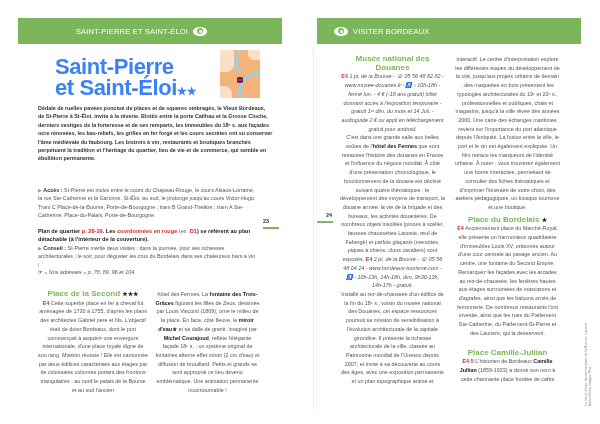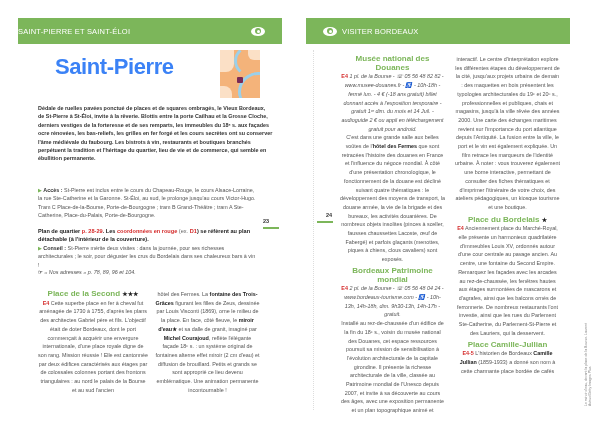--- a/index.html
+++ b/index.html
@@ -5,22 +5,22 @@
   * { margin: 0; padding: 0; box-sizing: border-box; }
   html, body { width: 600px; height: 424px; background: #ffffff; overflow: hidden; }
   body { font-family: "Liberation Sans", sans-serif; color: #333; position: relative; }
 
   .page { position: absolute; top: 0; height: 424px; background: #fff; }
   .page-left { left: 0; width: 290px; }
   .page-right { left: 300px; width: 300px; }
   .gutter { position: absolute; left: 290px; top: 0; width: 10px; height: 424px; background: #fff; }
 
   .header-band { position: absolute; top: 18px; height: 26px; background: #7cb65a; color: #fff; display: flex; align-items: center; font-size: 7.5px; letter-spacing: 0.2px; }
-  .page-left .header-band { left: 18px; width: 264px; justify-content: space-between; padding-right: 12px; }
-  .page-right .header-band { left: 6px; width: 264px; justify-content: flex-start; padding-left: 12px; }
+  .page-left .header-band { left: 18px; width: 264px; justify-content: center; padding-right: 12px; }
+  .page-right .header-band { left: 17px; width: 264px; justify-content: flex-start; padding-left: 12px; }
   .eye-icon { display: inline-block; width: 14px; height: 9px; background: #fff; border-radius: 50%; position: relative; margin: 0 5px; }
   .eye-icon::after { content: ""; position: absolute; left: 4px; top: 1.5px; width: 6px; height: 6px; border-radius: 50%; background: #7cb65a; }
   .eye-icon::before { content: ""; position: absolute; left: 5.5px; top: 3px; width: 3px; height: 3px; border-radius: 50%; background: #fff; z-index: 2; }
 
   .title { position: absolute; left: 55px; top: 56px; font-size: 22px; font-weight: bold; color: #3b82f6; line-height: 21px; letter-spacing: -0.4px; }
   .title .stars { font-size: 11px; letter-spacing: 0; }
 
   .minimap { position: absolute; left: 220px; top: 50px; width: 40px; height: 48px; background: #f4b37a; overflow: hidden; }
   .minimap .light { position: absolute; background: #fbe0c6; }
   .minimap .river { position: absolute; border: 3px solid #9bd0ea; border-radius: 50%; }
@@ -57,20 +57,21 @@
 <body>
 
 <div class="page page-left">
   <div class="header-band">
     <span>SAINT-PIERRE ET SAINT-ÉLOI</span>
     <span class="eye-icon"></span>
   </div>
 
   <div class="title">
     <div>Saint-Pierre</div>
+    <div><span>et Saint-Éloi</span><span class="stars">★★</span></div>
   </div>
 
   <div class="minimap">
     <div class="light" style="left:0;top:0;width:14px;height:22px;border-radius:0 0 8px 0;"></div>
     <div class="light" style="left:0;top:36px;width:12px;height:12px;border-radius:0 8px 0 0;"></div>
     <div class="light" style="left:28px;top:0;width:12px;height:10px;border-radius:0 0 0 6px;"></div>
     <div class="river" style="left:14px;top:-6px;width:40px;height:34px;border-color:transparent transparent transparent #9bd0ea;"></div>
     <div class="river" style="left:18px;top:22px;width:40px;height:40px;border-color:#9bd0ea transparent transparent #9bd0ea;transform:rotate(-20deg);"></div>
     <div class="spot"></div>
   </div>
@@ -108,27 +109,26 @@
 
   <div class="dotted-rule" style="left:13px;"></div>
 
   <div class="page-num" style="left:26px;top:212px;">24</div>
   <div class="page-num-bar" style="left:17px;top:221px;width:16px;"></div>
 
   <div class="col" style="left:40px;top:55px;width:105px;">
     <div class="section-title">Musée national des Douanes</div>
     <span class="ref">E4</span><i> 1 pl. de la Bourse - ☏ 05 56 48 82 82 - www.musee-douanes.fr - ♿ - 10h-18h - fermé lun. - 4 € (-18 ans gratuit) billet donnant accès à l'exposition temporaire - gratuit 1ᵉʳ dim. du mois et 14 Juil. - audioguide 2 € ou appli en téléchargement gratuit pour android.</i><br>
     <span>C'est dans une grande salle aux belles voûtes de l'</span><b>hôtel des Fermes</b><span> que sont retracées l'histoire des douanes en France et l'influence du négoce mondial. À côté d'une présentation chronologique, le fonctionnement de la douane est décliné suivant quatre thématiques : le développement des moyens de transport, la douane armée, la vie de la brigade et des bureaux, les activités douanières. De nombreux objets insolites (pinces à sceller, fausses chaussettes Lacoste, œuf de Fabergé) et parfois glaçants (menottes, piques à chiens, clous cavaliers) sont exposés.</span>
-    <div class="section-title" style="margin-top:3px;">Bordeaux Patrimoine mondial</div>
     <span class="ref">E4</span><i> 2 pl. de la Bourse - ☏ 05 56 48 04 24 - www.bordeaux-tourisme.com - ♿ - 10h-13h, 14h-18h, dim. 9h30-13h, 14h-17h - gratuit.</i><br>
     <span>Installé au rez-de-chaussée d'un édifice de la fin du 18ᵉ s., voisin du musée national des Douanes, cet espace ressources poursuit sa mission de sensibilisation à l'évolution architecturale de la capitale girondine. Il présente la richesse architecturale de la ville, classée au Patrimoine mondial de l'Unesco depuis 2007, et invite à sa découverte au cours des âges, avec une exposition permanente et un plan topographique animé et</span>
   </div>
 
   <div class="col" style="left:155px;top:55px;width:105px;">
     <span>interactif. Le centre d'interprétation explore les différentes étapes du développement de la cité, jusqu'aux projets urbains de demain : des maquettes en bois présentent les typologies architecturales du 19ᵉ et 20ᵉ s., professionnelles et publiques, chais et magasins, jusqu'à la ville rêvée des années 2000. Une carte des échanges maritimes revient sur l'importance du port atlantique depuis l'Antiquité. La fusion entre la ville, le port et le vin est également expliquée. Un film retrace les marqueurs de l'identité urbaine. À noter : vous trouverez également une borne interactive, permettant de consulter des fiches thématiques et d'imprimer l'itinéraire de votre choix, des ateliers pédagogiques, un kiosque tourisme et une boutique.</span>
     <div class="section-title" style="margin-top:4px;"><span>Place du Bordelais</span> <span class="stars">★</span></div>
     <span class="ref">E4</span><span> Anciennement place du Marché-Royal, elle présente un harmonieux quadrilatère d'immeubles Louis XV, ordonnés autour d'une cour centrale au pavage ancien. Au centre, une fontaine du Second Empire. Remarquez les façades avec les arcades au rez-de-chaussée, les fenêtres hautes aux étages surmontées de mascarons et d'agrafes, ainsi que les balcons ornés de ferronnerie. De nombreux restaurants l'ont investie, ainsi que les rues du Parlement Ste-Catherine, du Parlement-St-Pierre et des Lauriers, qui la desservent.</span>
-    <div class="section-title" style="margin-top:3px;">Place Camille-Jullian</div>
+    <div class="section-title" style="margin-top:11px;">Place Camille-Jullian</div>
     <span class="ref">E4-5</span><span> L'historien de Bordeaux </span><b>Camille Jullian</b><span> (1859-1933) a donné son nom à cette charmante place bordée de cafés</span>
   </div>
 </div>
 
 <div class="side-caption">Le miroir d'eau, devant la place de la Bourse. Laurent Astruc/Getty Images Plus</div>
 
 </body></html>

